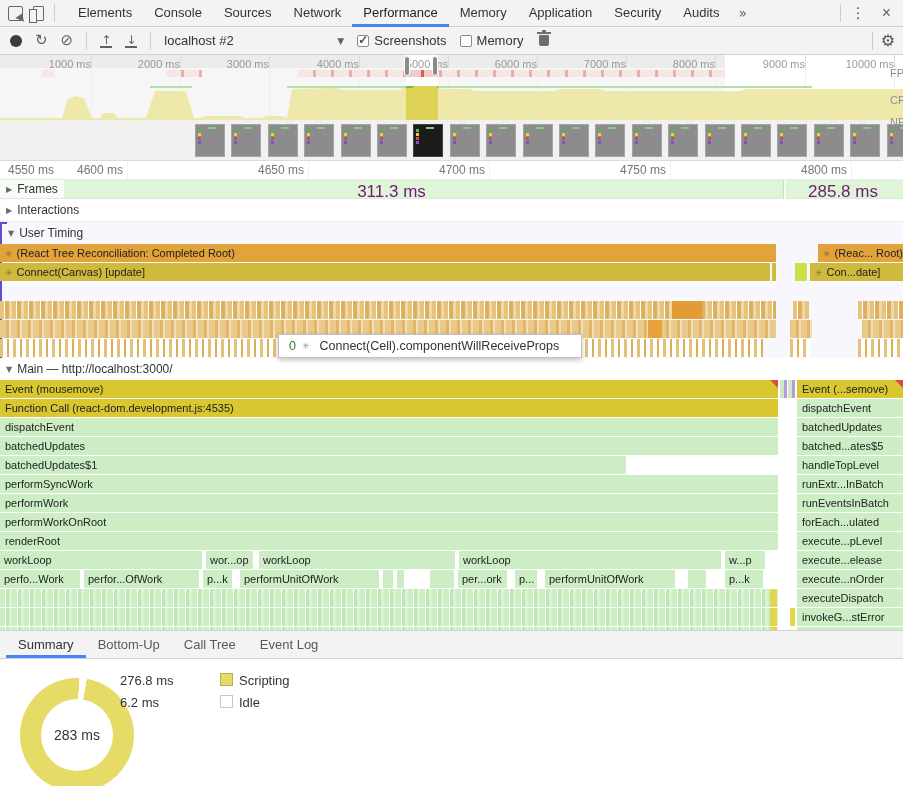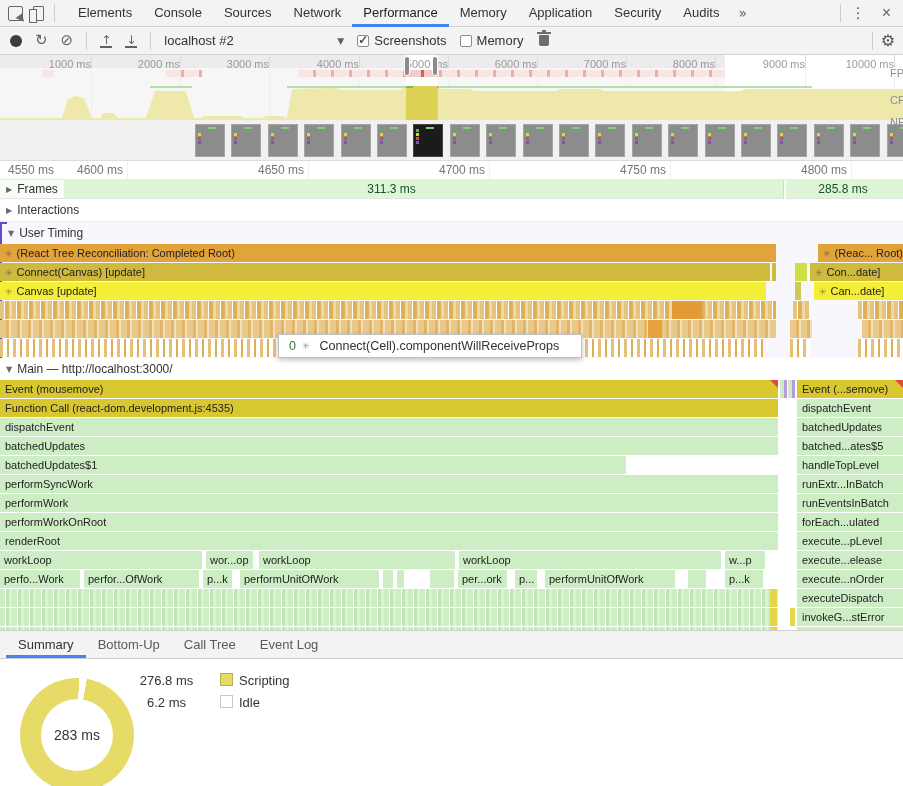--- a/index.html
+++ b/index.html
@@ -69,21 +69,21 @@
   .thumb .dot:nth-child(4){top:16px;background:#7a52c8;}
 
   
   .ruler{position:absolute;left:0;top:161px;width:903px;height:19px;background:#fff;border-bottom:1px solid #ececec;box-sizing:border-box;}
   .r-tick{position:absolute;top:2px;width:66px;text-align:right;font-size:12px;color:#757575;}
   .r-first{position:absolute;left:8px;top:2px;font-size:12px;color:#757575;}
   .dgrid{position:absolute;top:161px;width:1px;height:469px;background:rgba(0,0,0,.055);z-index:1;}
 
   .frames-row{position:absolute;left:0;top:180px;width:903px;height:19px;background:#def5d7;border-bottom:1px solid #e3e3e3;box-sizing:border-box;z-index:2;}
   .frame-div{position:absolute;left:783px;top:0;width:2px;height:19px;background:#f6fff2;border-left:1px solid #c9dfc2;}
-  .fr-dur{position:absolute;top:2px;font-size:12px;color:#14532d;text-align:center;}
+  .fr-dur{position:absolute;top:2px;font-size:17px;color:#701a75;text-align:center;}
   .row-label{position:absolute;left:0;top:0;height:100%;display:flex;align-items:center;padding:0 6px 0 6px;
       background:rgba(255,255,255,.75);font-size:12px;color:#333;}
   .tri{color:#6a6a6a;font-size:8px;margin-right:5px;}
   .inter-row{position:absolute;left:0;top:199px;width:903px;height:23px;background:#fff;border-bottom:1px solid #ececec;box-sizing:border-box;z-index:2;}
   .sec-head{display:flex;align-items:center;padding-left:6px;font-size:12px;color:#333;}
 
   .ut-sec{position:absolute;left:0;top:222px;width:903px;height:136px;background:#f7f7fd;z-index:2;}
   .ut-accent{position:absolute;left:0;top:0;width:2px;height:136px;background:#5a50cf;}
   .ut-accent:before{content:"";position:absolute;left:0;top:0;width:7px;height:2px;background:#5a50cf;}
   .ut-head{position:absolute;left:2px;top:0;height:22px;right:0;}
@@ -119,21 +119,21 @@
   
   .btabs{position:absolute;left:0;top:630px;width:903px;height:29px;background:#f3f3f3;border-top:1px solid #cfcfcf;
       border-bottom:1px solid #cfcfcf;display:flex;align-items:center;box-sizing:border-box;padding-left:6px;}
   .btab{padding:0 12px;font-size:13px;line-height:27px;height:27px;color:#5a5a5a;box-sizing:border-box;}
   .btab.active{color:#333;box-shadow:inset 0 -3px 0 #4285f4;}
   .summary{position:absolute;left:0;top:659px;width:903px;height:127px;background:#fff;}
   .donut{position:absolute;left:20px;top:19px;width:114px;height:114px;border-radius:50%;
       background:conic-gradient(from 0deg,#e7db67 0deg 2deg,#fff 2deg 10deg,#e7db67 10deg 360deg);}
   .donut-hole{position:absolute;left:21px;top:21px;width:72px;height:72px;border-radius:50%;background:#fff;
       display:flex;align-items:center;justify-content:center;font-size:14px;color:#333;}
-  .leg-val{position:absolute;width:93px;text-align:center;font-size:13px;color:#333;}
+  .leg-val{position:absolute;width:93px;text-align:left;font-size:13px;color:#333;}
   .swatch{position:absolute;width:13px;height:13px;box-sizing:border-box;}
   .sw-script{background:#e7db67;border:1px solid #b9ae52;}
   .sw-idle{background:#fff;border:1px solid #c8c8c8;}
   .leg-lab{position:absolute;font-size:13px;color:#333;}
 </style>
 </head>
 <body>
 
 <div id="app">
 
@@ -401,29 +401,20 @@
       <div class="bar ut-dy" style="left:0;width:770px">
         <span class="mark-ic sym">✳</span><span>Connect(Canvas) [update]</span>
       </div>
       <div class="blk" style="left:772px;width:4px;background:#cfba3e"></div>
       <div class="blk" style="left:795px;width:12px;background:#cede45"></div>
       <div class="bar ut-dy" style="left:810px;width:93px">
         <span class="mark-ic sym">✳</span><span>Con...date]</span>
       </div>
     </div>
 
-    <div class="frow" style="top:60px">
-      <div class="bar ut-y" style="left:0;width:766px">
-        <span class="mark-ic sym">✳</span><span>Canvas [update]</span>
-      </div>
-      <div class="blk" style="left:795px;width:6px;background:#cbca52"></div>
-      <div class="bar ut-y" style="left:814px;width:89px">
-        <span class="mark-ic sym">✳</span><span>Can...date]</span>
-      </div>
-    </div>
 
     <div class="frow" style="top:79px">
       <div class="blk st-tan1" style="left:0;width:776px"></div>
       <div class="blk" style="left:672px;width:30px;background:#e29b35"></div>
       <div class="blk st-tan1" style="left:793px;width:16px"></div>
       <div class="blk st-tan1" style="left:858px;width:45px"></div>
     </div>
     <div class="frow" style="top:98px">
       <div class="blk st-tan2" style="left:0;width:776px"></div>
       <div class="blk" style="left:648px;width:14px;background:#e8a23c"></div>

